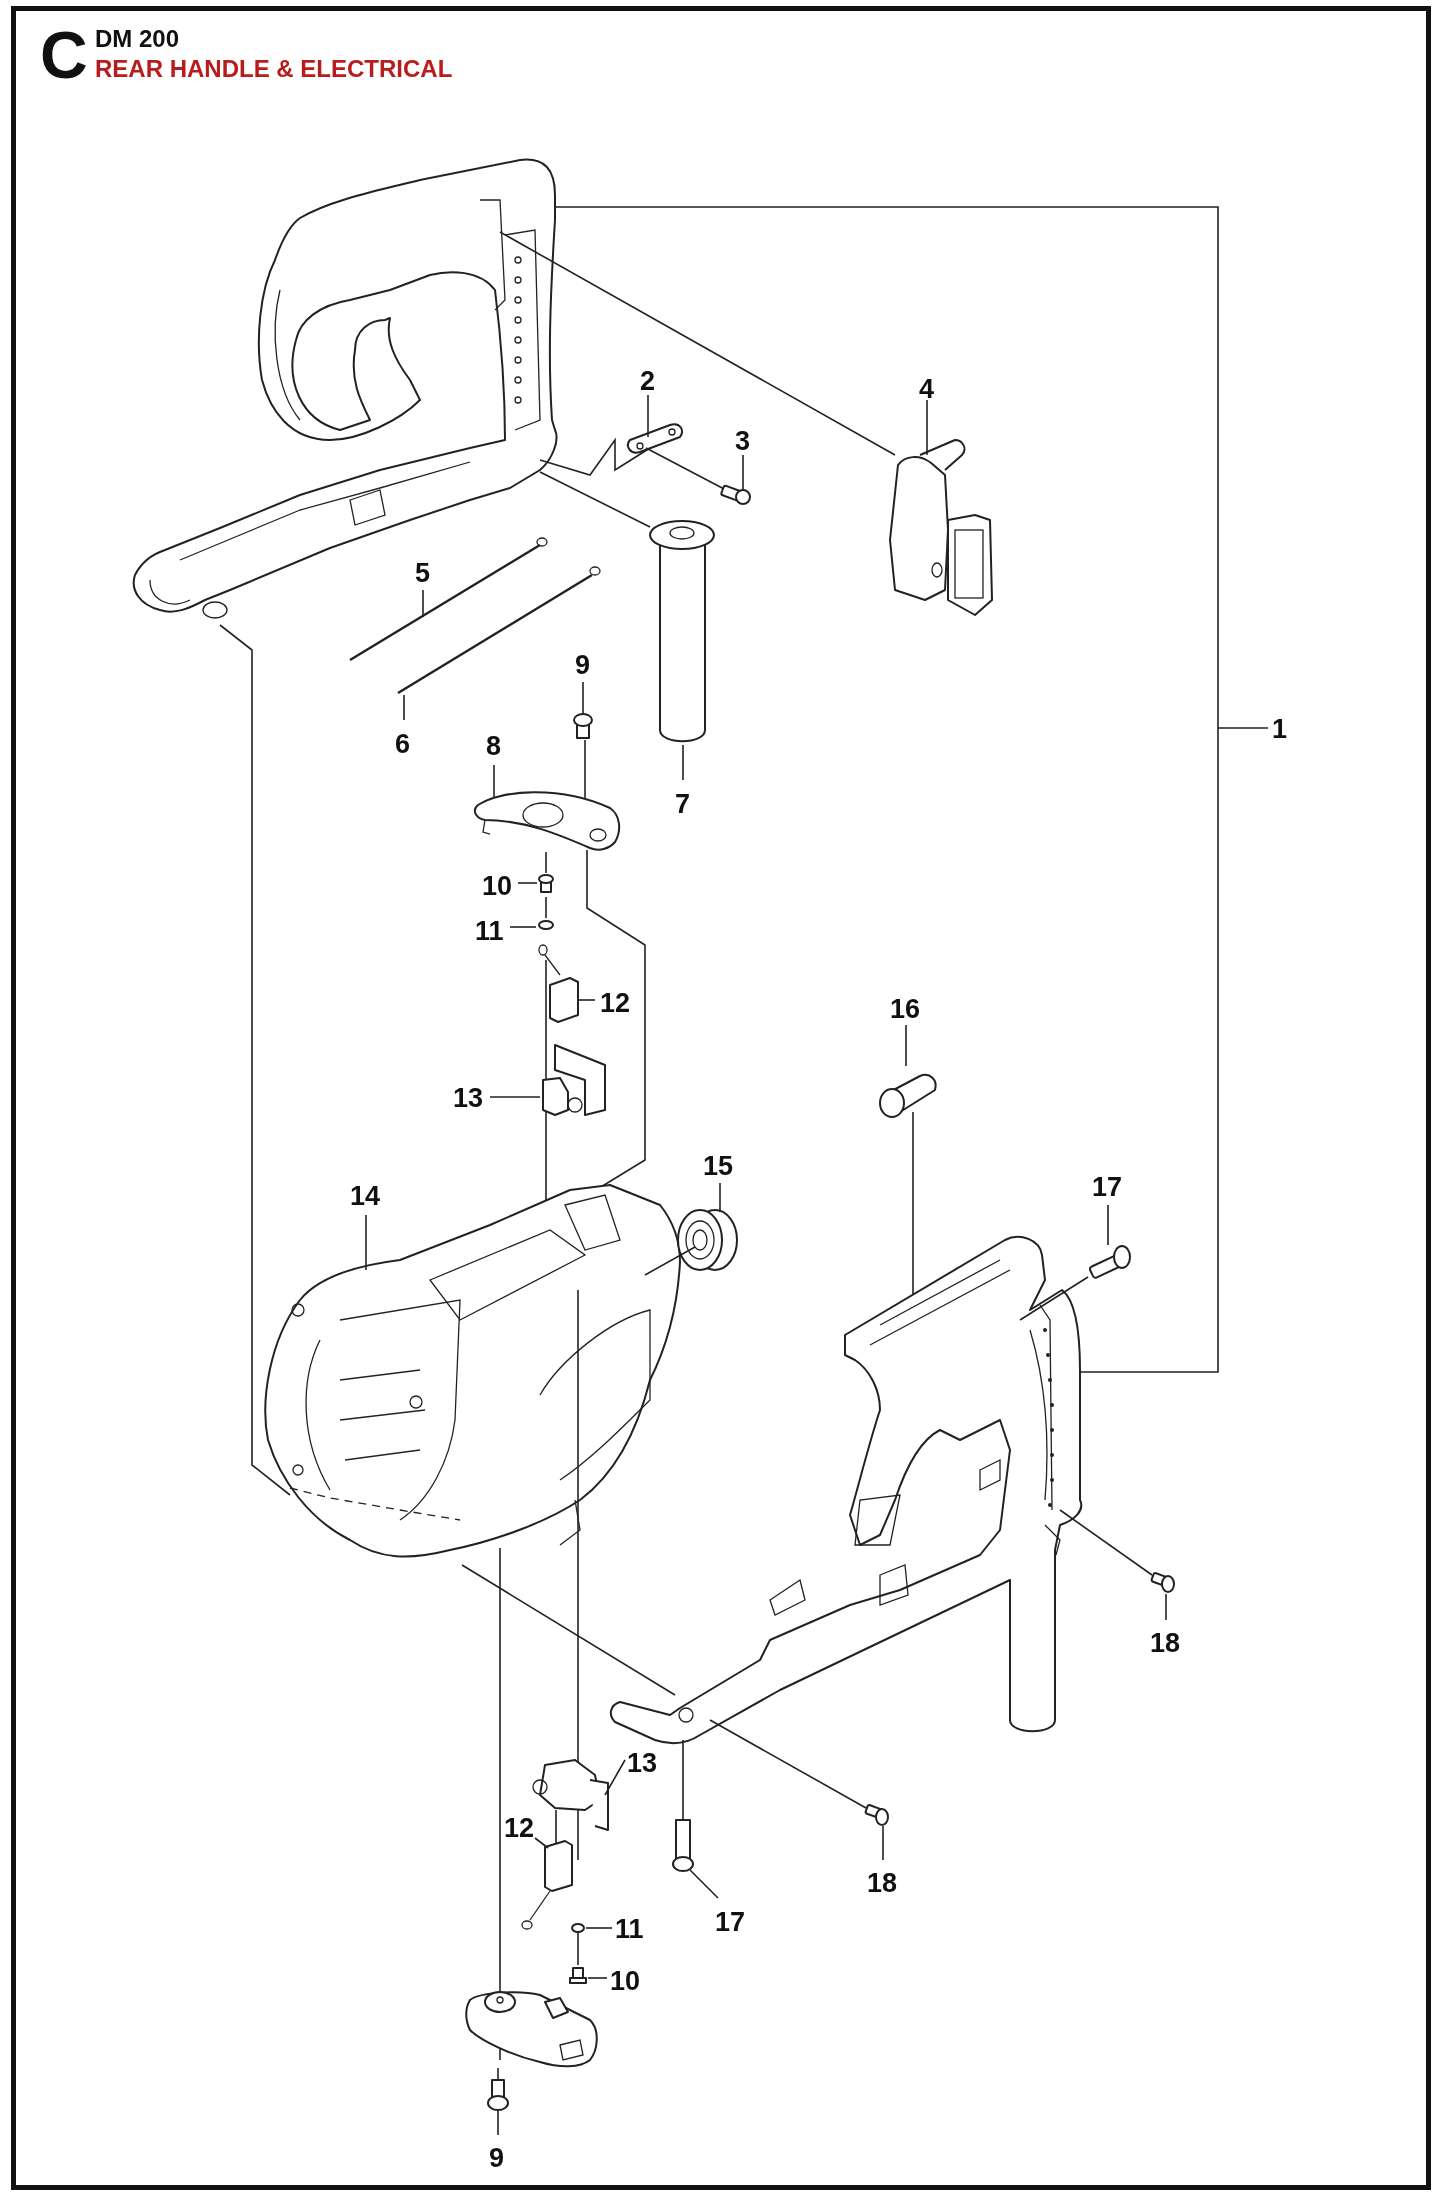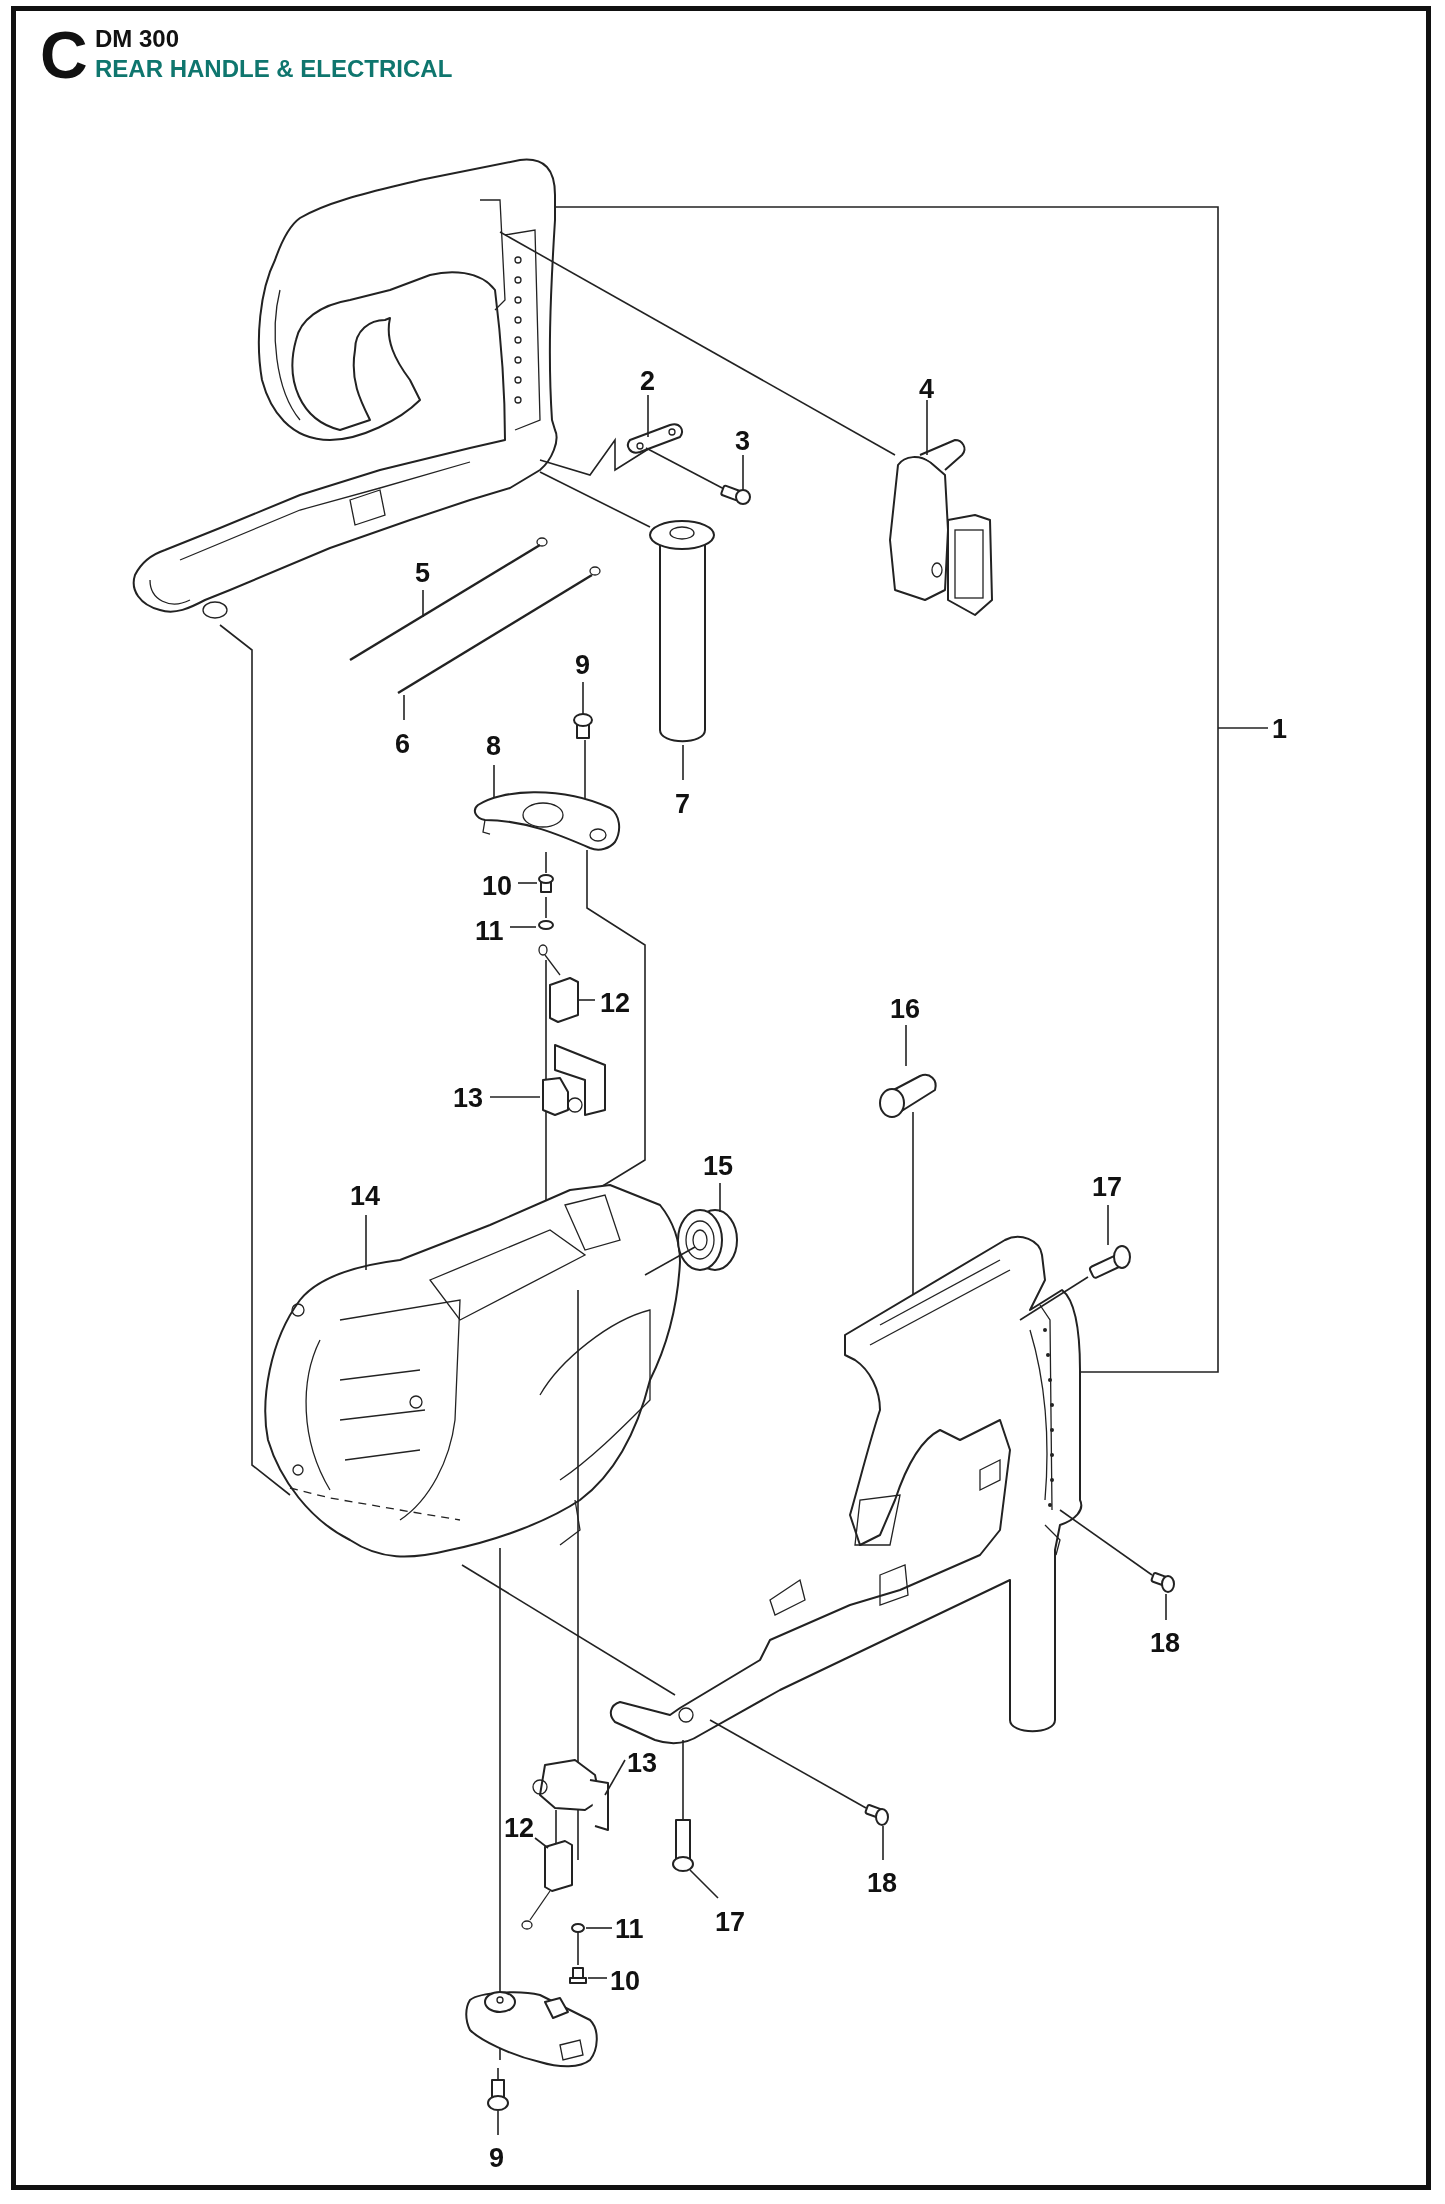--- a/index.html
+++ b/index.html
@@ -1,32 +1,32 @@
 <!DOCTYPE html>
 <html><head>
 <meta charset="utf-8">
 <style>
   html, body { margin: 0; padding: 0; background: #ffffff; }
   body { width: 1445px; height: 2204px; position: relative; overflow: hidden; font-family: "Liberation Sans", sans-serif; }
   .frame { position: absolute; left: 11px; top: 6px; width: 1420px; height: 2184px; border: 5px solid #111111; box-sizing: border-box; }
   .sect-letter { position: absolute; left: 40px; top: 22px; font-size: 66px; font-weight: bold; color: #111; line-height: 1; }
   .model { position: absolute; left: 95px; top: 26px; font-size: 24px; font-weight: bold; color: #111; line-height: 1.1; }
-  .title { position: absolute; left: 95px; top: 56px; font-size: 24px; font-weight: bold; color: #0f766e; line-height: 1.1; }
+  .title { position: absolute; left: 95px; top: 56px; font-size: 24px; font-weight: bold; color: #b91c1c; line-height: 1.1; }
   svg#diagram { position: absolute; left: 0; top: 0; }
   .ln { stroke: #222; stroke-width: 1.6; fill: none; }
   .part { stroke: #222; stroke-width: 2; fill: #fff; stroke-linejoin: round; }
   .part-thin { stroke: #222; stroke-width: 1.3; fill: none; }
   .lbl { font-family: "Liberation Sans", sans-serif; font-weight: bold; font-size: 27px; fill: #111; }
 </style>
 </head>
 <body>
 
 <div class="frame"></div>
 <div class="sect-letter">C</div>
-<div class="model">DM 300</div>
+<div class="model">DM 200</div>
 <div class="title">REAR HANDLE &amp; ELECTRICAL</div>
 
 <svg id="diagram" width="1445" height="2204" viewBox="0 0 1445 2204">
 
   <g>
     <polyline class="ln" points="545,207 1218,207 1218,1372 1065,1372"></polyline>
     <line class="ln" x1="1218" y1="728" x2="1268" y2="728"></line>
   </g>
 
   <g>

